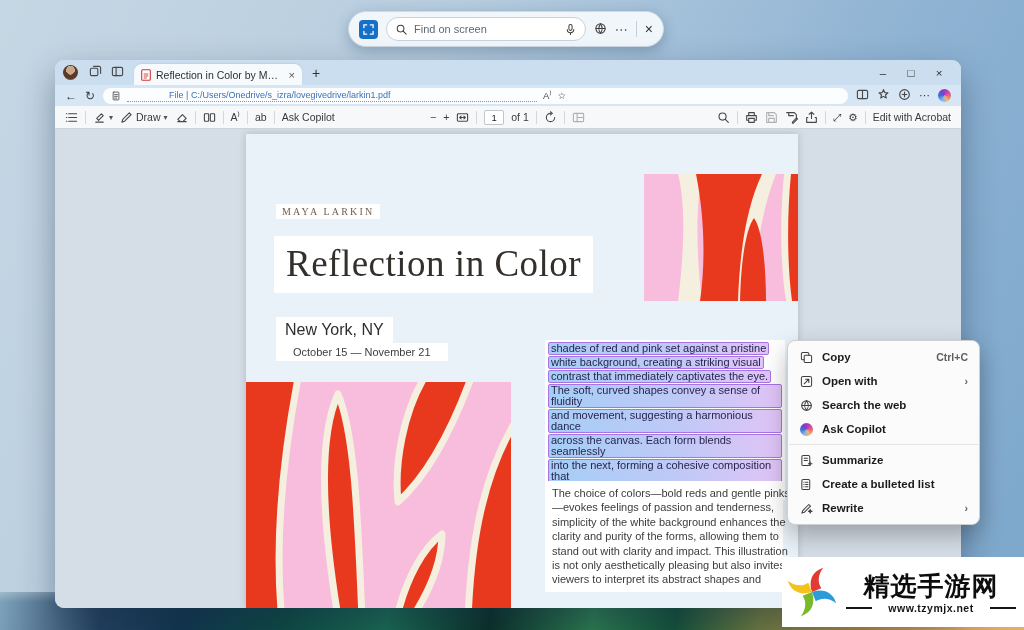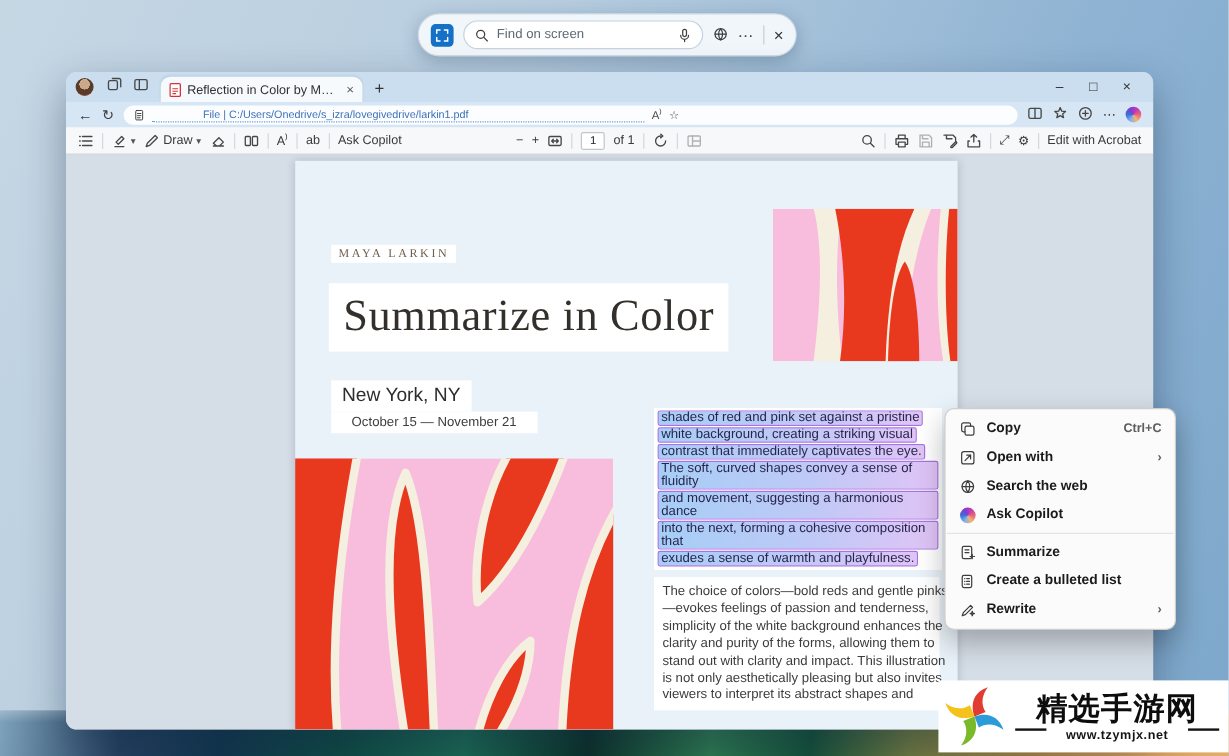--- a/index.html
+++ b/index.html
@@ -90,26 +90,26 @@
   .ctx-menu { position:absolute; left:787px; top:340px; width:193px; background:#fbfbfc;
     border:1px solid #cfcfcf; border-radius:8px; box-shadow:0 10px 24px rgba(0,0,0,.28); padding:4px 0; }
   .mi { height:24px; display:flex; align-items:center; padding:0 11px; gap:9px;font-weight:bold; }
   .mi-icon { width:14px; display:flex; align-items:center; justify-content:center; }
   .mi-label { flex:1; font-size:11.5px; color:#1b1b1b; }
   .mi-right { font-size:10.5px; color:#5e5e5e; }
   .mi-div { height:1px; background:#e4e4e6; margin:3px 1px; }
   .mic-ic { width:13px; height:13px; stroke:#3d3d3d; fill:none; stroke-width:1.1; stroke-linecap:round; stroke-linejoin:round; }
 
   
-  .watermark { position:absolute; right:0; bottom:3px; width:242px; height:60px; background:#ffffff;
+  .watermark { position:absolute; right:0; bottom:3px; width:242px; height:70px; background:#ffffff;
     display:flex; align-items:center; padding:2px 6px 2px 2px; gap:4px; }
   .wm-text { flex:1; display:flex; flex-direction:column; align-items:center; }
   .wm-name { font-size:26px; font-weight:bold; color:#0d0d0d; letter-spacing:1px; line-height:30px;
     font-family:"DejaVu Sans", sans-serif; }
-  .wm-urlrow { display:flex; gap:16px; margin-top:1px; }
+  .wm-urlrow { display:flex; align-items:center; gap:16px; margin-top:1px; }
   .wm-dash { width:26px; height:2px; background:#141414; }
   .wm-url { font-size:10.5px; font-weight:bold; color:#141414; letter-spacing:.5px; }
 </style>
 </head>
 <body>
 
 <div class="stage">
 
   <div class="wallpaper"></div>
 
@@ -301,21 +301,21 @@
       <span class="tbtn">⤢</span>
       <span class="tbtn">⚙</span>
       <div class="tdiv"></div>
       <span class="tbtn">Edit with Acrobat</span>
     </div>
 
     <div class="viewer">
       <div class="page">
 
         <span class="chip doc-author">MAYA LARKIN</span>
-        <span class="chip doc-title">Summarize in Color</span>
+        <span class="chip doc-title">Reflection in Color</span>
         <span class="chip doc-loc">New York, NY</span>
         <span class="chip doc-dates">October 15 — November 21</span>
 
         <svg class="art art-tr" viewBox="0 0 154 127" preserveAspectRatio="none">
           <rect width="154" height="127" fill="#f8bcdc"></rect>
           <path d="M34,0 C42,30 40,80 34,127 L58,127 C52,80 52,30 58,0 Z" fill="#f5efdf"></path>
           <path d="M52,0 H118 C112,40 116,90 122,127 H56 C62,85 60,40 52,0 Z" fill="#e8391f"></path>
           <path d="M118,0 C104,30 96,70 94,127 H112 C110,80 118,35 132,0 Z" fill="#f5efdf"></path>
           <path d="M96,127 C97,85 102,55 110,44 C118,55 122,90 122,127 Z" fill="#e8391f"></path>
           <path d="M146,0 H154 V127 H146 C140,85 140,40 146,0 Z" fill="#e8391f"></path>
@@ -333,20 +333,21 @@
             <path d="M96,-4 H150 C140,8 120,14 104,10 Z" stroke="none" fill="#e8391f" opacity="0"></path>
           </g>
         </svg>
 
         <div class="hl-para">
           <span class="hl-line">shades of red and pink set against a pristine</span>
           <span class="hl-line">white background, creating a striking visual</span>
           <span class="hl-line">contrast that immediately captivates the eye.</span>
           <span class="hl-line">The soft, curved shapes convey a sense of fluidity</span>
           <span class="hl-line">and movement, suggesting a harmonious dance</span>
+          <span class="hl-line">across the canvas. Each form blends seamlessly</span>
           <span class="hl-line">into the next, forming a cohesive composition that</span>
           <span class="hl-line">exudes a sense of warmth and playfulness.</span>
         </div>
 
         <div class="body-para">
           <span class="body-line">The choice of colors—bold reds and gentle pinks</span>
           <span class="body-line">—evokes feelings of passion and tenderness,</span>
           <span class="body-line">simplicity of the white background enhances the</span>
           <span class="body-line">clarity and purity of the forms, allowing them to</span>
           <span class="body-line">stand out with clarity and impact. This illustration</span>

